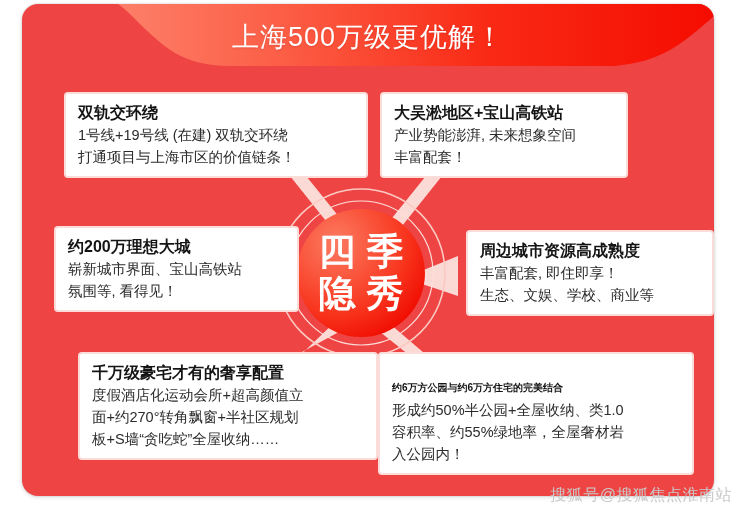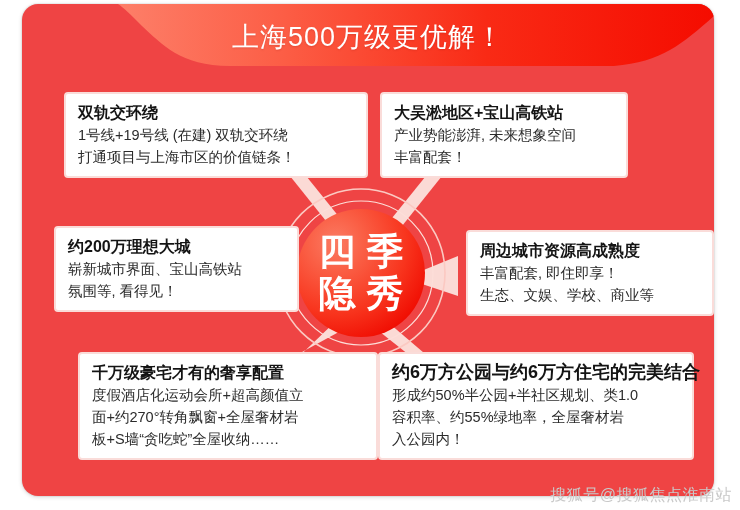--- a/index.html
+++ b/index.html
@@ -126,21 +126,21 @@
   }
   .box .b-body div { white-space: nowrap; }
 
   #box-1 { left: 42px;  top: 88px;  width: 304px; }
   #box-2 { left: 358px; top: 88px;  width: 248px; }
   #box-3 { left: 32px;  top: 222px; width: 245px; }
   #box-4 { left: 444px; top: 226px; width: 248px; }
   #box-5 { left: 56px;  top: 348px; width: 300px; }
   #box-6 { left: 356px; top: 348px; width: 316px; }
 
-  #box-6 .b-title { font-size: 18px; }
+  #box-6 .b-title { font-size: 10px; margin-top: 15px; }
   #box-5 .b-title { font-size: 16px; }
 
   
   .watermark {
     position: absolute;
     right: 8px;
     bottom: 4px;
     font-size: 16px;
     color: #c9c9c9;
     letter-spacing: 0.5px;
@@ -226,29 +226,29 @@
       <div class="b-body">
         <div>丰富配套, 即住即享！</div>
         <div>生态、文娱、学校、商业等</div>
       </div>
     </div>
 
     <div class="box" id="box-5">
       <div class="b-title">千万级豪宅才有的奢享配置</div>
       <div class="b-body">
         <div>度假酒店化运动会所+超高颜值立</div>
-        <div>面+约270°转角飘窗+全屋奢材岩</div>
+        <div>面+约270°转角飘窗+半社区规划</div>
         <div>板+S墙“贪吃蛇”全屋收纳……</div>
       </div>
     </div>
 
     <div class="box" id="box-6">
       <div class="b-title">约6万方公园与约6万方住宅的完美结合</div>
       <div class="b-body">
-        <div>形成约50%半公园+半社区规划、类1.0</div>
+        <div>形成约50%半公园+全屋收纳、类1.0</div>
         <div>容积率、约55%绿地率，全屋奢材岩</div>
         <div>入公园内！</div>
       </div>
     </div>
 
   </div>
 
   <div class="watermark">搜狐号@搜狐焦点淮南站</div>
 </div>
 

